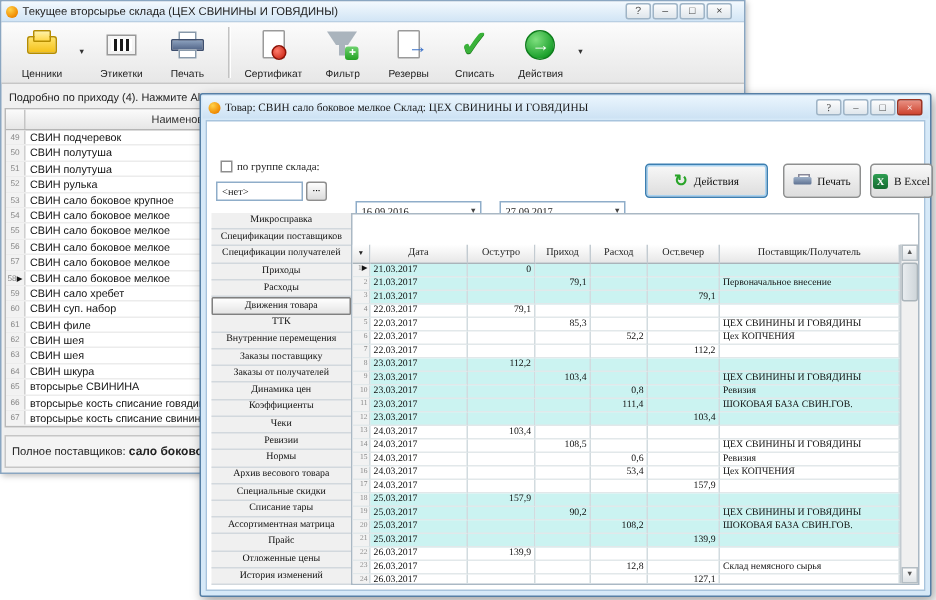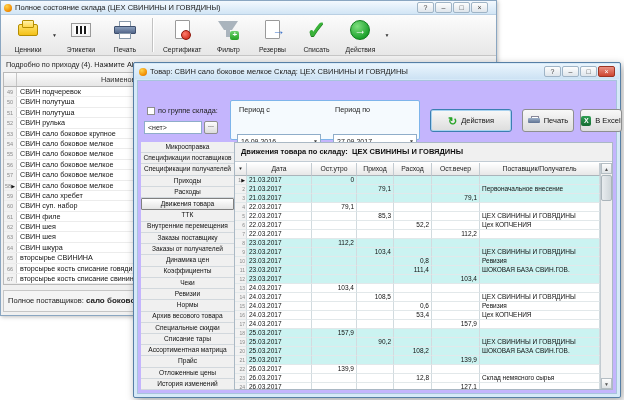--- a/index.html
+++ b/index.html
@@ -79,26 +79,26 @@
   .dnum .mark { color:#111; font-size:5px; }
   .dname { font-size:7.2px; color:#111; line-height:10px; padding-left:3px; white-space:nowrap; overflow:hidden; }
   .fullname-bar { position:absolute; left:2px; top:289px; width:493px; height:22px;
     background:#f4f4f4; border:1px solid #c6c6c6; font-size:7.5px; line-height:20px;
     padding-left:4px; color:#222; white-space:nowrap; overflow:hidden; }
   .fullname-bar b { font-size:8px; }
 
   
   #dialog { position:absolute; left:133px; top:62px; width:488px; height:336px;
     background:#d6e9f8; border:1px solid #567fa5; border-radius:2px;
-    box-shadow:2px 3px 8px rgba(0,0,0,.35); }
+    box-shadow:2px 3px 8px rgba(0,0,0,.35);font-family:Liberation Serif, serif; }
   .dlg-title { position:absolute; left:1px; top:1px; right:1px; height:15px;
     background:linear-gradient(#eaf5fd,#cde2f4); display:flex; align-items:center; padding:0 4px; }
   .dlg-title .ttext { font-size:7.5px; color:#1a1a1a; margin-left:3px; white-space:nowrap;
     overflow:hidden; flex:1; }
-  .dlg-body { position:absolute; left:3px; top:17px; right:3px; bottom:3px; background:#c4b5fd;
+  .dlg-body { position:absolute; left:3px; top:17px; right:3px; bottom:3px; background:#ffffff;
     border:1px solid #a8c4dd; }
 
   .chk { position:absolute; left:9px; top:25px; display:flex; align-items:center; gap:3px; }
   .chkbox { width:8px; height:8px; background:#fff; border:1px solid #8e8e8e; }
   .chk span.lbl { font-size:7.3px; color:#222; }
   .combo { background:#fff; border:1px solid #8fadc9; font-size:7px; color:#222;
     display:flex; align-items:center; padding-left:3px; position:absolute; }
   .combo .arrow { margin-left:auto; font-size:5px; color:#444; padding-right:2px; }
   .ellips-btn { position:absolute; background:linear-gradient(#fdfdfd,#dcdcdc);
     border:1px solid #8e8e8e; font-size:7px; line-height:6px; text-align:center; border-radius:2px; }
@@ -153,21 +153,21 @@
     border:1px solid #b5bec4; font-size:5px; color:#555; text-align:center; line-height:10px; }
   .sthumb { position:absolute; left:0; top:12px; width:11px; height:26px;
     background:linear-gradient(90deg,#e8ecef,#cfd6da); border:1px solid #aab4ba; border-radius:2px; }
 </style>
 </head>
 <body>
 
 <div id="main-win">
   <div class="titlebar">
     <span class="appico"></span>
-    <span class="ttext">Полное состояние склада (ЦЕХ СВИНИНЫ И ГОВЯДИНЫ)</span>
+    <span class="ttext">Текущее вторсырье склада (ЦЕХ СВИНИНЫ И ГОВЯДИНЫ)</span>
     <span class="winbtns">
       <span class="wbtn">?</span>
       <span class="wbtn">–</span>
       <span class="wbtn">□</span>
       <span class="wbtn">×</span>
     </span>
   </div>
 
   <div class="toolbar">
     <div class="tool">
@@ -339,24 +339,20 @@
   <div class="dlg-body">
     <div class="chk">
       <span class="chkbox"></span>
       <span class="lbl">по группе склада:</span>
     </div>
     <div class="combo" style="left:6px; top:40px; width:58px; height:13px;">
       <span>&lt;нет&gt;</span>
     </div>
     <div class="ellips-btn" style="left:66px; top:40px; width:14px; height:13px;">...</div>
 
-    <div class="period-box">
-      <span class="plabel" style="left:8px; top:4px;">Период с</span>
-      <span class="plabel" style="left:104px; top:4px;">Период по</span>
-    </div>
     <div class="combo" style="left:99px; top:53px; width:84px; height:14px;">
       <span>16.09.2016</span>
       <span class="arrow">▼</span>
     </div>
     <div class="combo" style="left:195px; top:53px; width:84px; height:14px;">
       <span>27.09.2017</span>
       <span class="arrow">▼</span>
     </div>
 
     <div class="btn default" style="left:292px; top:28px; width:82px;">
@@ -393,24 +389,20 @@
         <div class="navitem">Архив весового товара</div>
         <div class="navitem">Специальные скидки</div>
         <div class="navitem">Списание тары</div>
         <div class="navitem">Ассортиментная матрица</div>
         <div class="navitem">Прайс</div>
         <div class="navitem">Отложенные цены</div>
         <div class="navitem">История изменений</div>
       </div>
 
     <div class="tbl-wrap">
-      <div class="tbl-title">
-        <span>Движения товара по складу:</span>&nbsp;
-        <span>ЦЕХ СВИНИНЫ И ГОВЯДИНЫ</span>
-      </div>
       <div class="grid">
         <div class="ghead">
           <div style="font-size:4.5px;">▼</div>
           <div>Дата</div>
           <div>Ост.утро</div>
           <div>Приход</div>
           <div>Расход</div>
           <div>Ост.вечер</div>
           <div>Поставщик/Получатель</div>
         </div>

